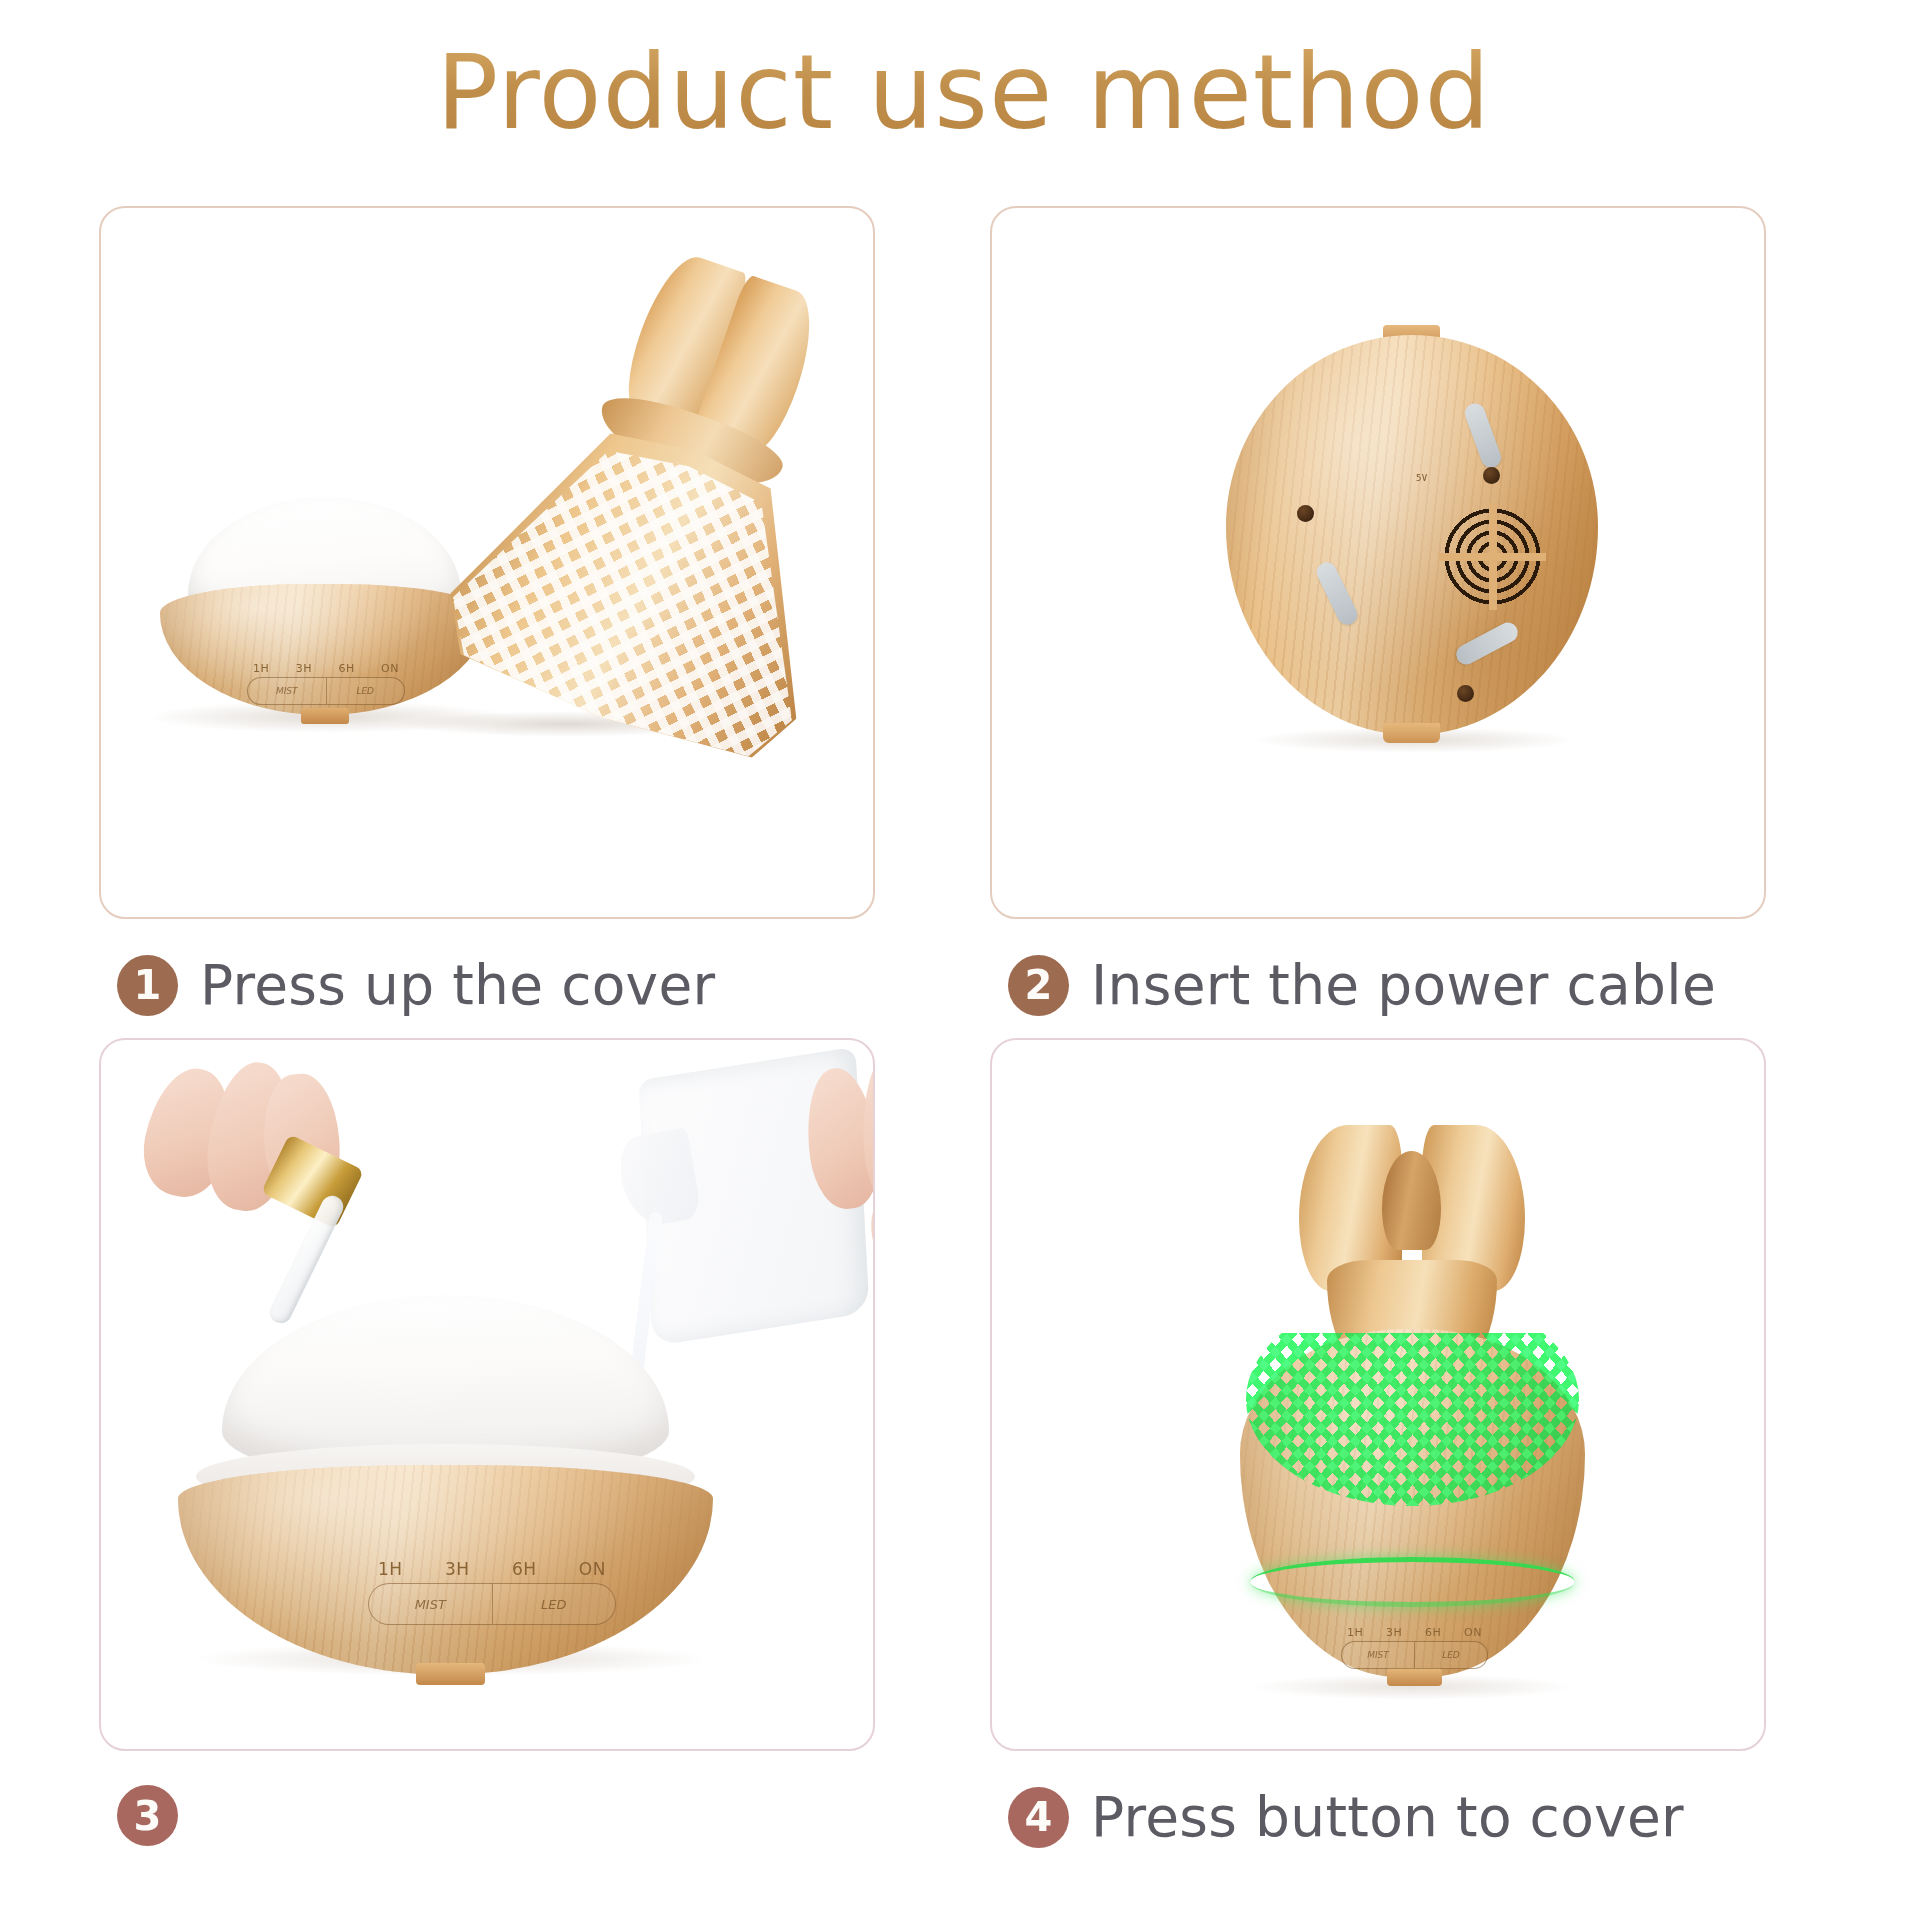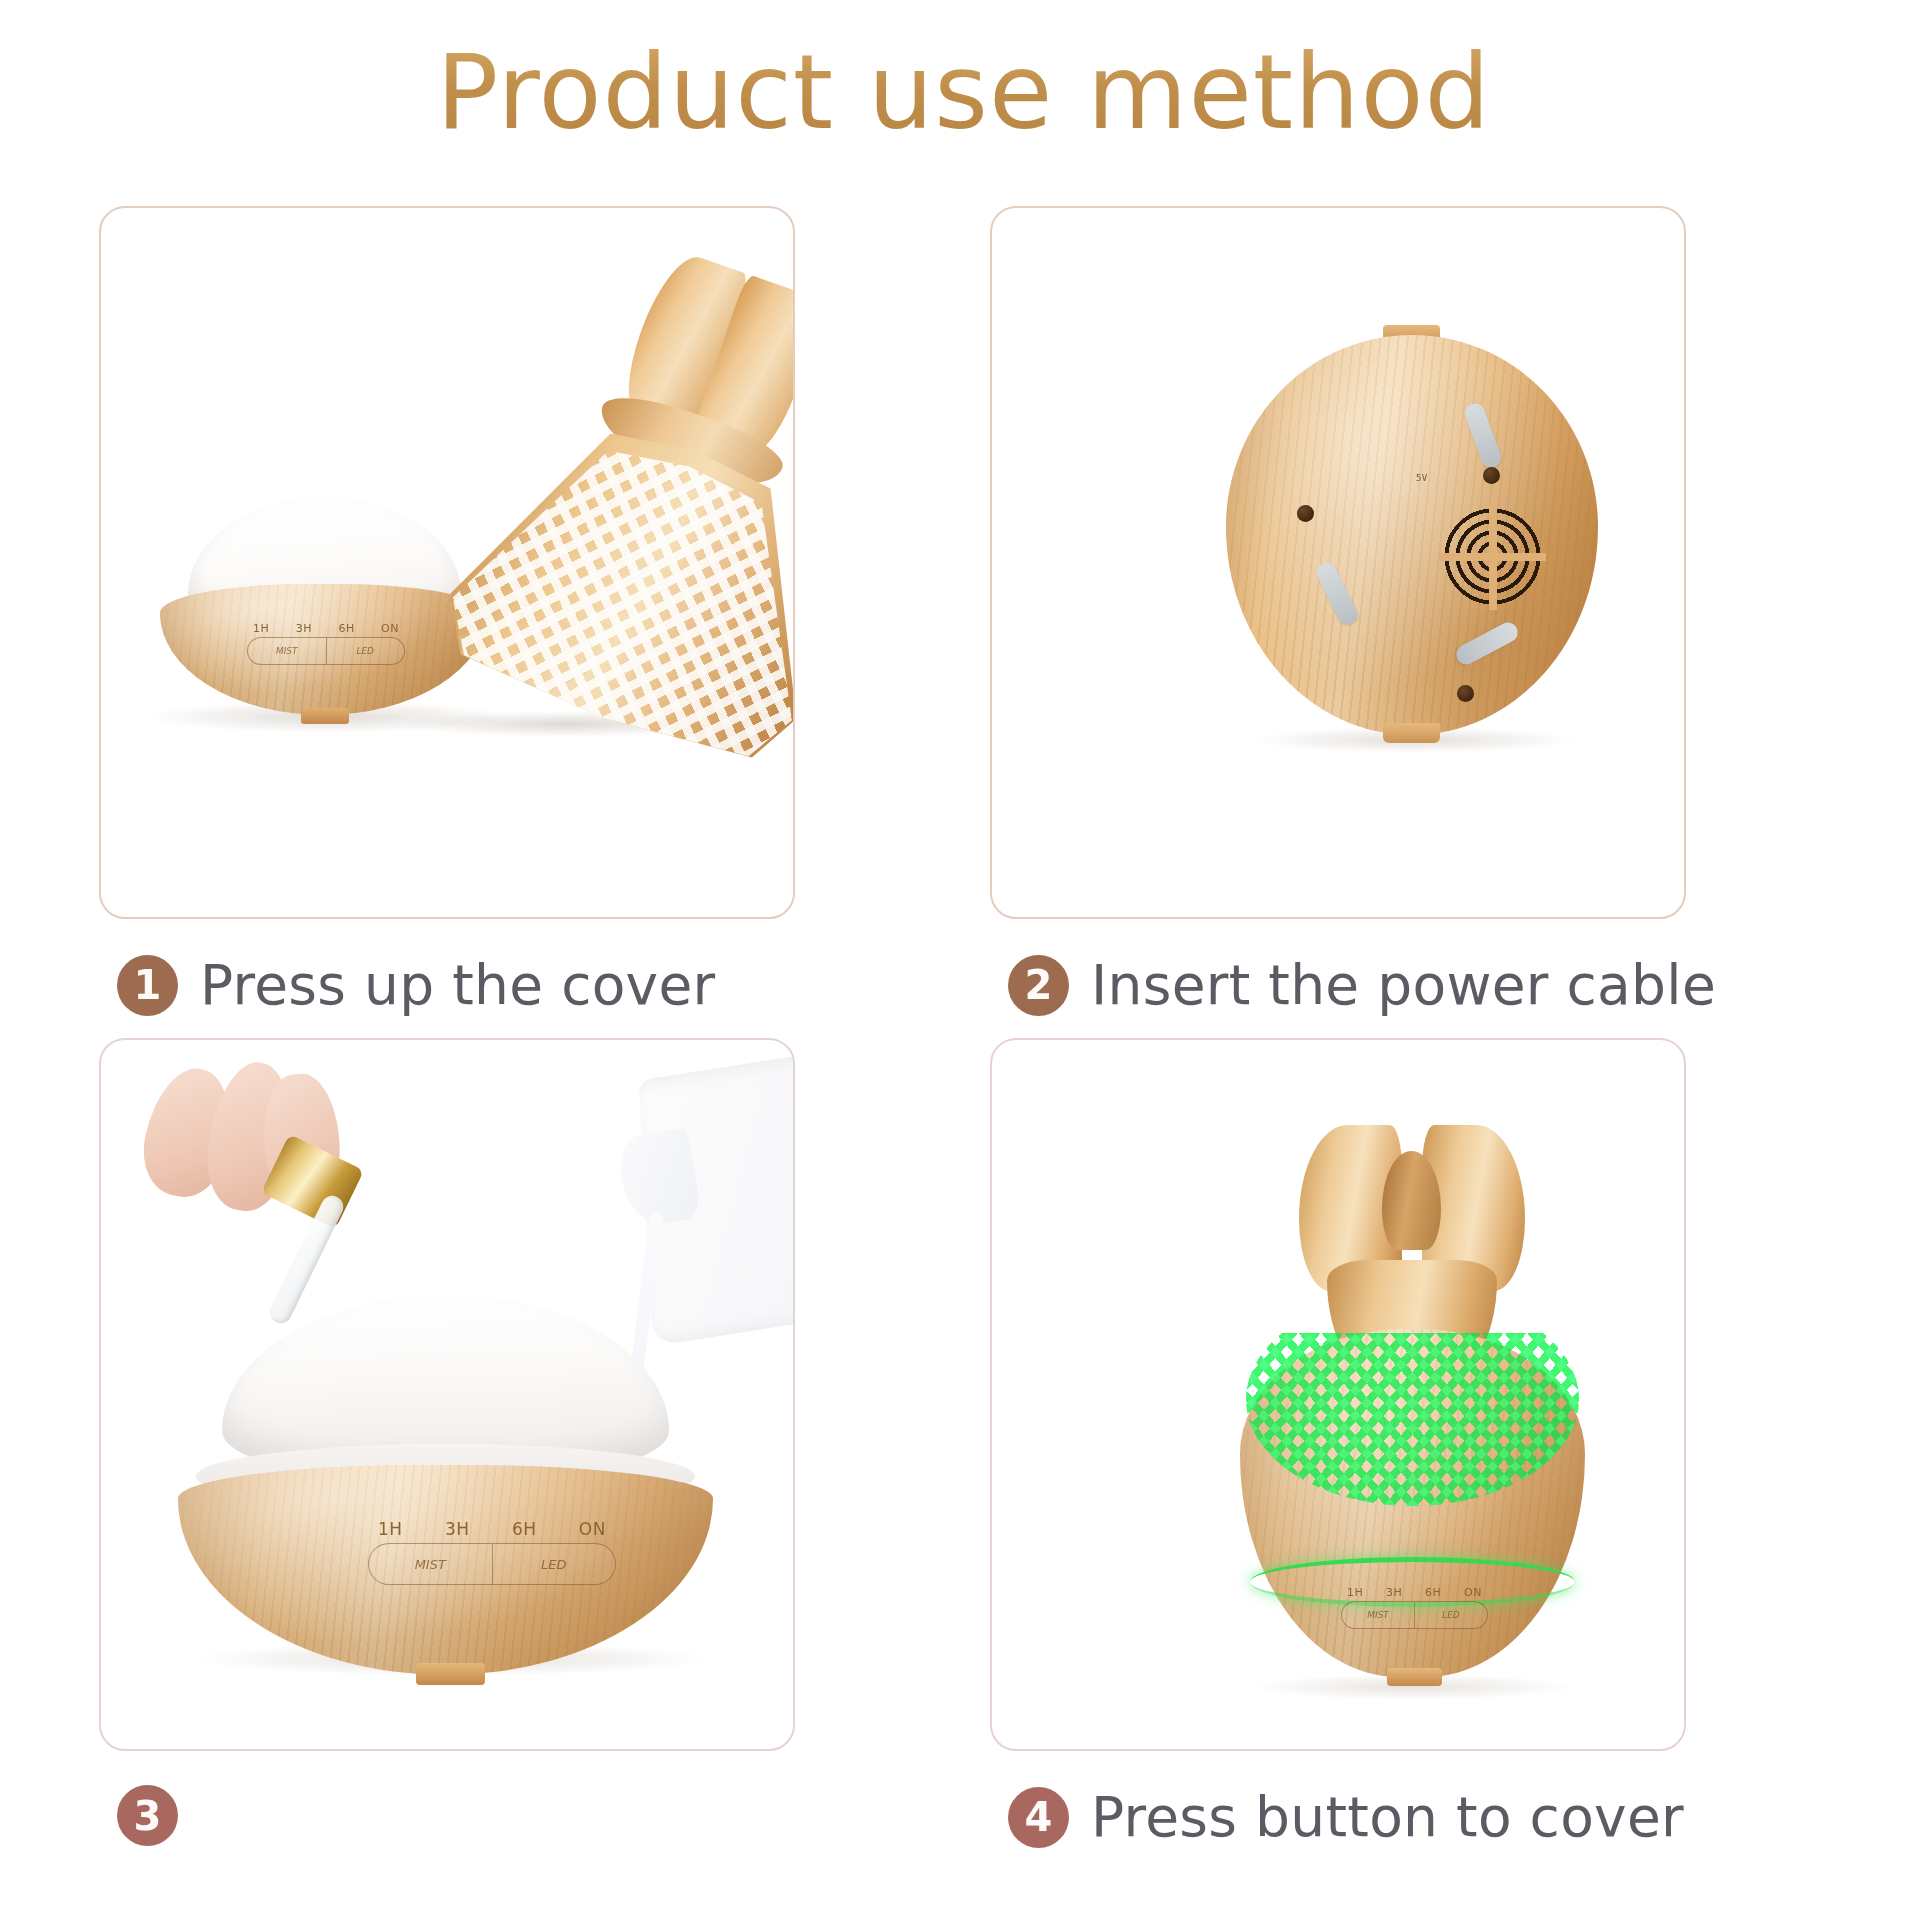--- a/index.html
+++ b/index.html
@@ -44,21 +44,21 @@
   }
 
   .cell { position: absolute; }
   .cell-1 { left: 99px;  top: 0;    }
   .cell-2 { left: 990px; top: 0;    }
   .cell-3 { left: 99px;  top: 832px;}
   .cell-4 { left: 990px; top: 832px;}
 
   .photo-frame {
     position: relative;
-    width: 696px;
+    width: 776px;
     height: 713px;
     border: 2px solid #e4cdbe;
     border-radius: 26px;
     background: #ffffff;
     overflow: hidden;
     box-sizing: border-box;
   }
   .cell-3 .photo-frame, .cell-4 .photo-frame { border-color: #e6d2d6; }
 
   .caption {
@@ -129,20 +129,21 @@
   }
   .p1-foot {
     position:absolute; left:141px; top:203px;
     width:48px; height:16px; border-radius:3px;
     background: linear-gradient(180deg,#e0ae70,#c3884a);
   }
   .ctrl {
     position: absolute;
     z-index: 5;
     text-align: center;
+    margin-top: 40px;
   }
   .ctrl-labels {
     display: flex;
     justify-content: space-between;
     color: #8a6434;
     font-family: "DejaVu Sans", sans-serif;
     letter-spacing: 0.5px;
   }
   .ctrl-pill {
     border: 1.5px solid rgba(125,86,40,.55);

